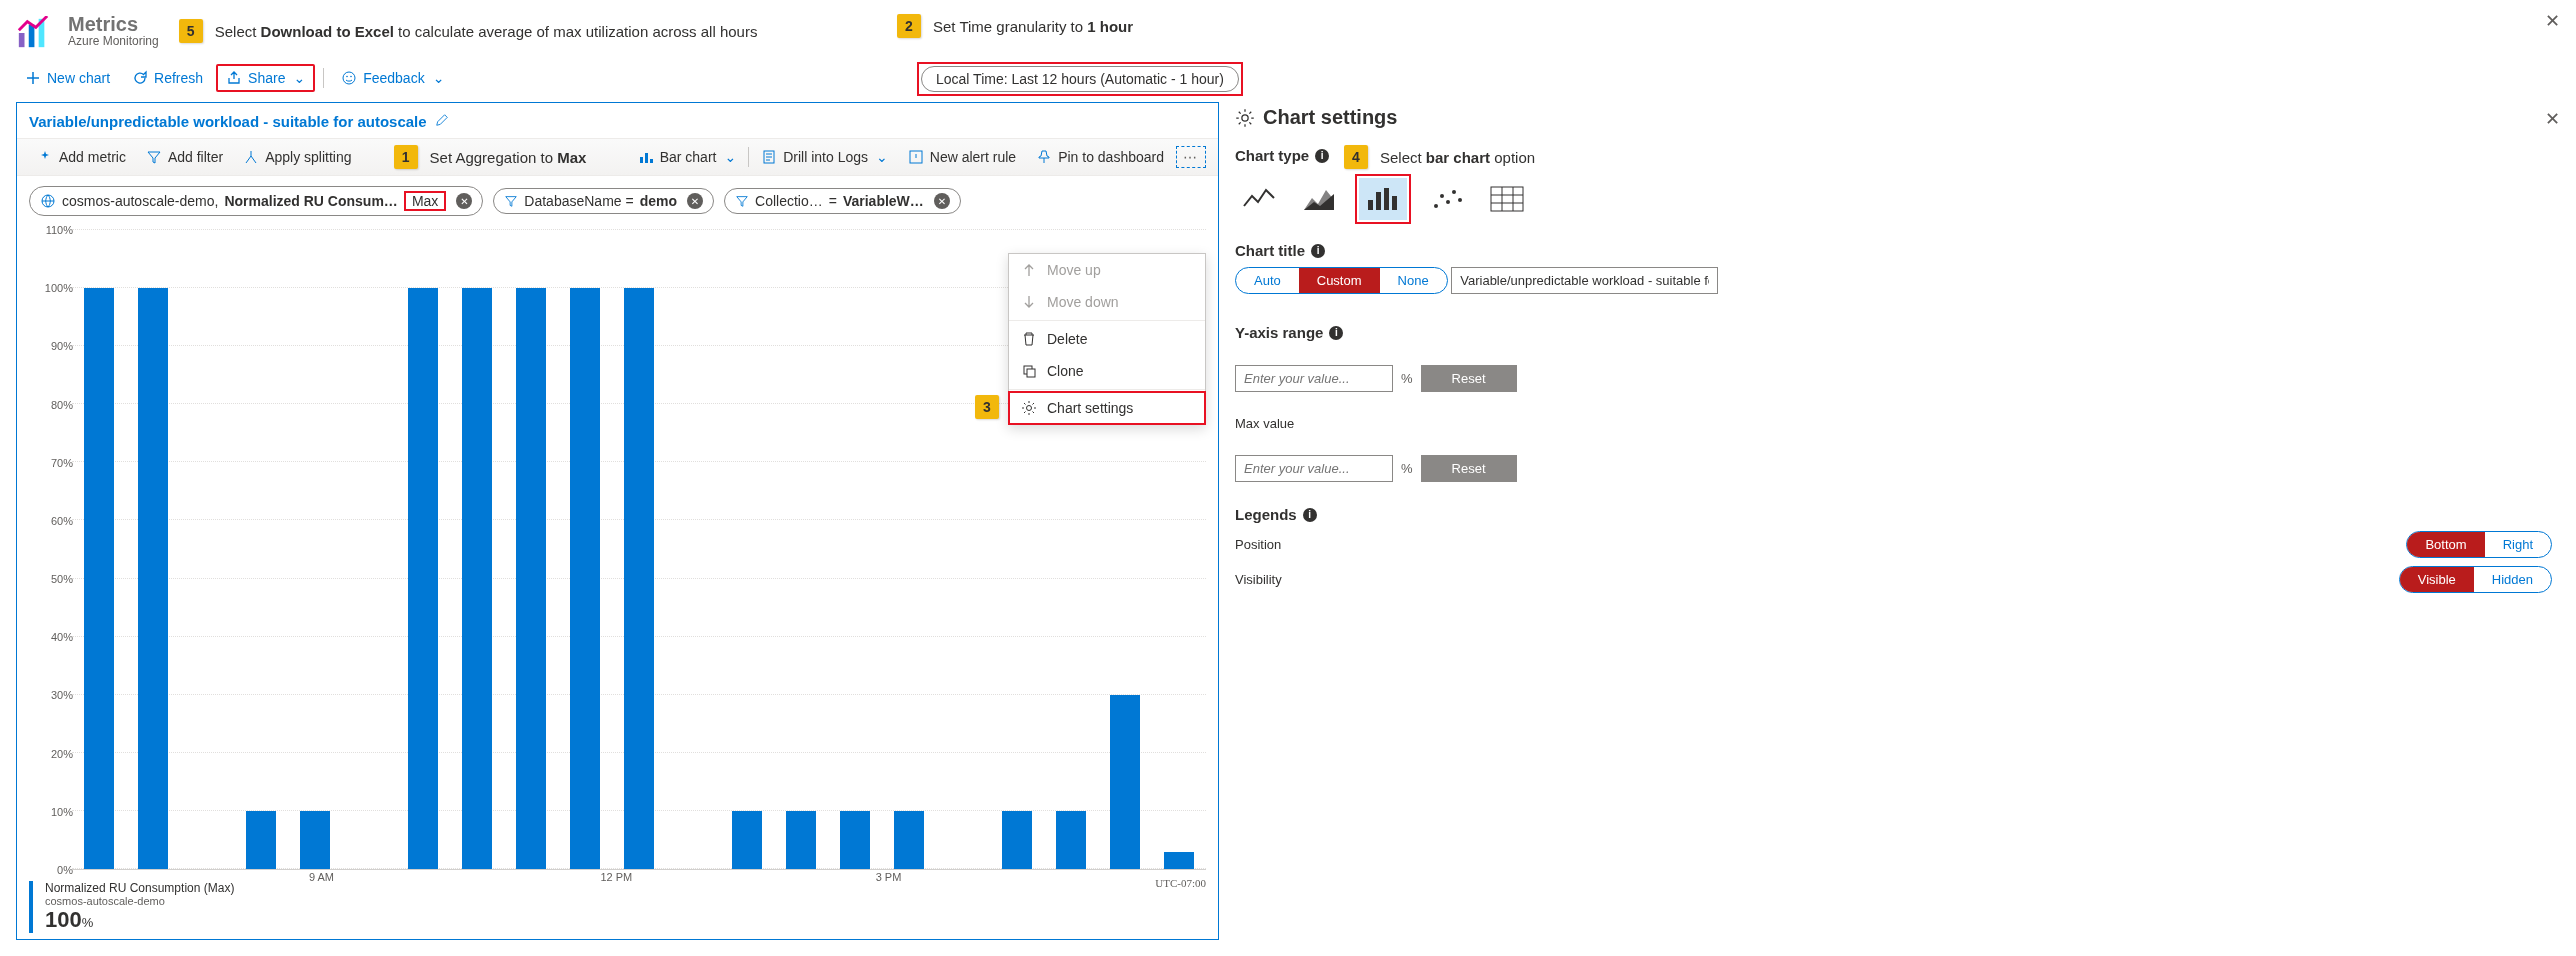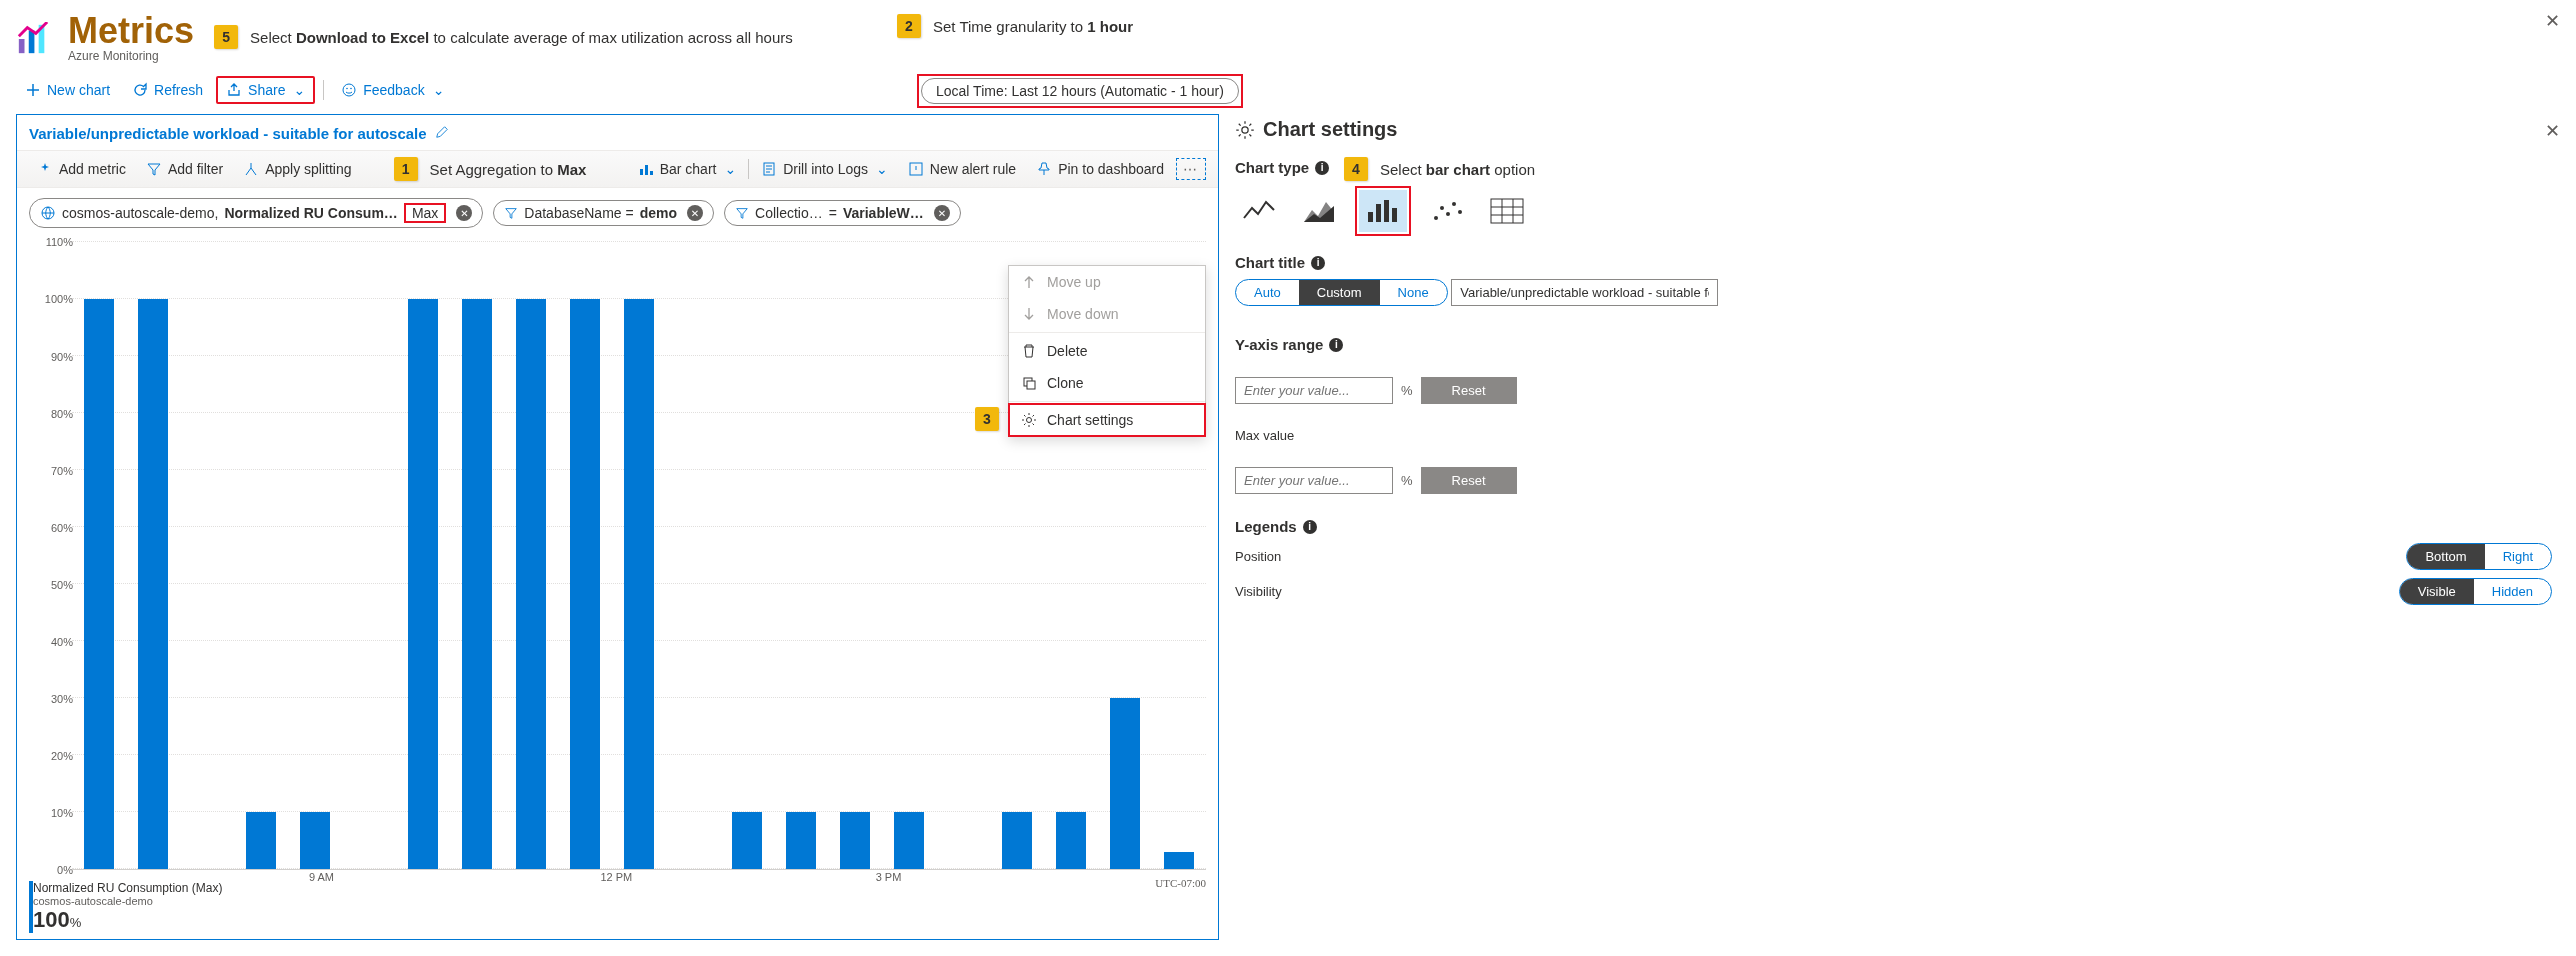--- a/index.html
+++ b/index.html
@@ -11,21 +11,21 @@
     background: #fff;
     width: 2576px;
     height: 956px;
     overflow: hidden;
     transform-origin: top left;
   }
   .root { display: flex; flex-direction: column; height: 100%; padding: 8px 16px 16px 16px; }
   .header { display: flex; align-items: center; gap: 14px; padding: 4px 0 6px 0; position: relative; }
   .header .icon-bars { width: 34px; height: 34px; margin-right: 4px; margin-top: 4px;}
   .header-title-block { display: flex; flex-direction: column; line-height: 1.05; }
-  .header-title { font-size: 36px; font-weight: 600; color: #a16207; }
+  .header-title { font-size: 20px; font-weight: 600; color: #737373; }
   .header-sub { font-size: 12px; color: #605e5c; }
   .callout-badge {
     display: inline-flex; align-items: center; justify-content: center;
     width: 24px; height: 24px; background: #f2b80c; color: #323130;
     font-weight: 600; font-size: 14px; border-radius: 2px;
     box-shadow: 1px 1px 2px rgba(0,0,0,0.15);
   }
   .callout-text { font-size: 15px; }
   .callout-row { display: flex; align-items: center; gap: 12px; }
   .header .close-x { position: absolute; right: 0; top: 2px; font-size: 18px; cursor: pointer; color: #605e5c; }
@@ -86,21 +86,21 @@
   .chart-body { flex:1; position:relative; padding: 8px 12px 4px 44px; }
   .y-axis { position:absolute; left:10px; top:8px; bottom:69px; width:46px; text-align:right; font-size:11px; color:#605e5c;}
   .y-tick { position:absolute; right:0; transform:translateY(50%); }
   .plot { position:absolute; left:55px; right:12px; top:8px; bottom:69px; border-bottom:1px solid #d2d0ce;}
   .gridline { position:absolute; left:0; right:0; border-top:1px dotted #e1dfdd; }
   .bar { position:absolute; bottom:0; background:#0078d4; }
   .x-axis { position:absolute; left:55px; right:12px; bottom:50px; height:18px; font-size:11px; color:#605e5c;}
   .x-tick { position:absolute; transform:translateX(-50%); }
   .tz { position:absolute; right:12px; bottom:50px; font-size:11px; color:#605e5c;font-family:Liberation Serif, serif;}
 
-  .legend-box { position:absolute; left:12px; bottom:6px; padding-left:0; border-left:4px solid #0078d4;}
+  .legend-box { position:absolute; left:12px; bottom:6px; padding-left:12px; border-left:4px solid #0078d4;}
   .legend-title { font-size:12px; color:#323130;}
   .legend-sub { font-size:11px; color:#605e5c; }
   .legend-val { font-size:22px; font-weight:600; }
   .legend-val .pct { font-size:13px; font-weight:400; }
 
   .context-menu {
     position:absolute; right:12px; top:150px; width:198px;
     background:#fff; border:1px solid #c8c6c4; box-shadow:0 4px 12px rgba(0,0,0,0.15);
     z-index:10;
   }
@@ -118,21 +118,21 @@
   .section-label .info { width:14px;height:14px; border-radius:50%; background:#323130; color:#fff; font-size:10px; display:inline-flex; align-items:center; justify-content:center; font-weight:bold;}
   .chart-type-row { display:flex; gap:12px; margin:10px 0 18px 0; align-items:center;}
   .ct-icon {
     width:48px;height:42px; display:inline-flex; align-items:center; justify-content:center;
     border:1px solid transparent; cursor:pointer;
   }
   .ct-icon.sel { background:#cde6f7; }
   .redbox-pad { border:2px solid #e81123; padding:2px; }
   .seg { display:inline-flex; border:1px solid #0078d4; border-radius:16px; overflow:hidden; font-size:13px;}
   .seg div { padding:5px 18px; cursor:pointer; color:#0078d4;}
-  .seg div.sel { background:#404040; color:#fff;}
+  .seg div.sel { background:#b91c1c; color:#fff;}
   .text-input {
     width: 267px; border:1px solid #8a8886; padding:5px 8px; font-size:13px; color:#323130;
     background:#fff;
   }
   .mini-row { display:flex; align-items:center; gap:8px; margin:24px 0;}
   .mini-row .unit { font-size:13px; color:#605e5c; }
   .reset-btn { background:#8a8886; color:#fff; border:none; padding:6px 31px; font-size:13px; cursor:pointer;}
   .field-label { font-size:13px; color:#323130; margin-top:6px;}
   .legend-opts { display:flex; justify-content:space-between; align-items:center; margin:8px 0;}
   b{font-weight:600;}

